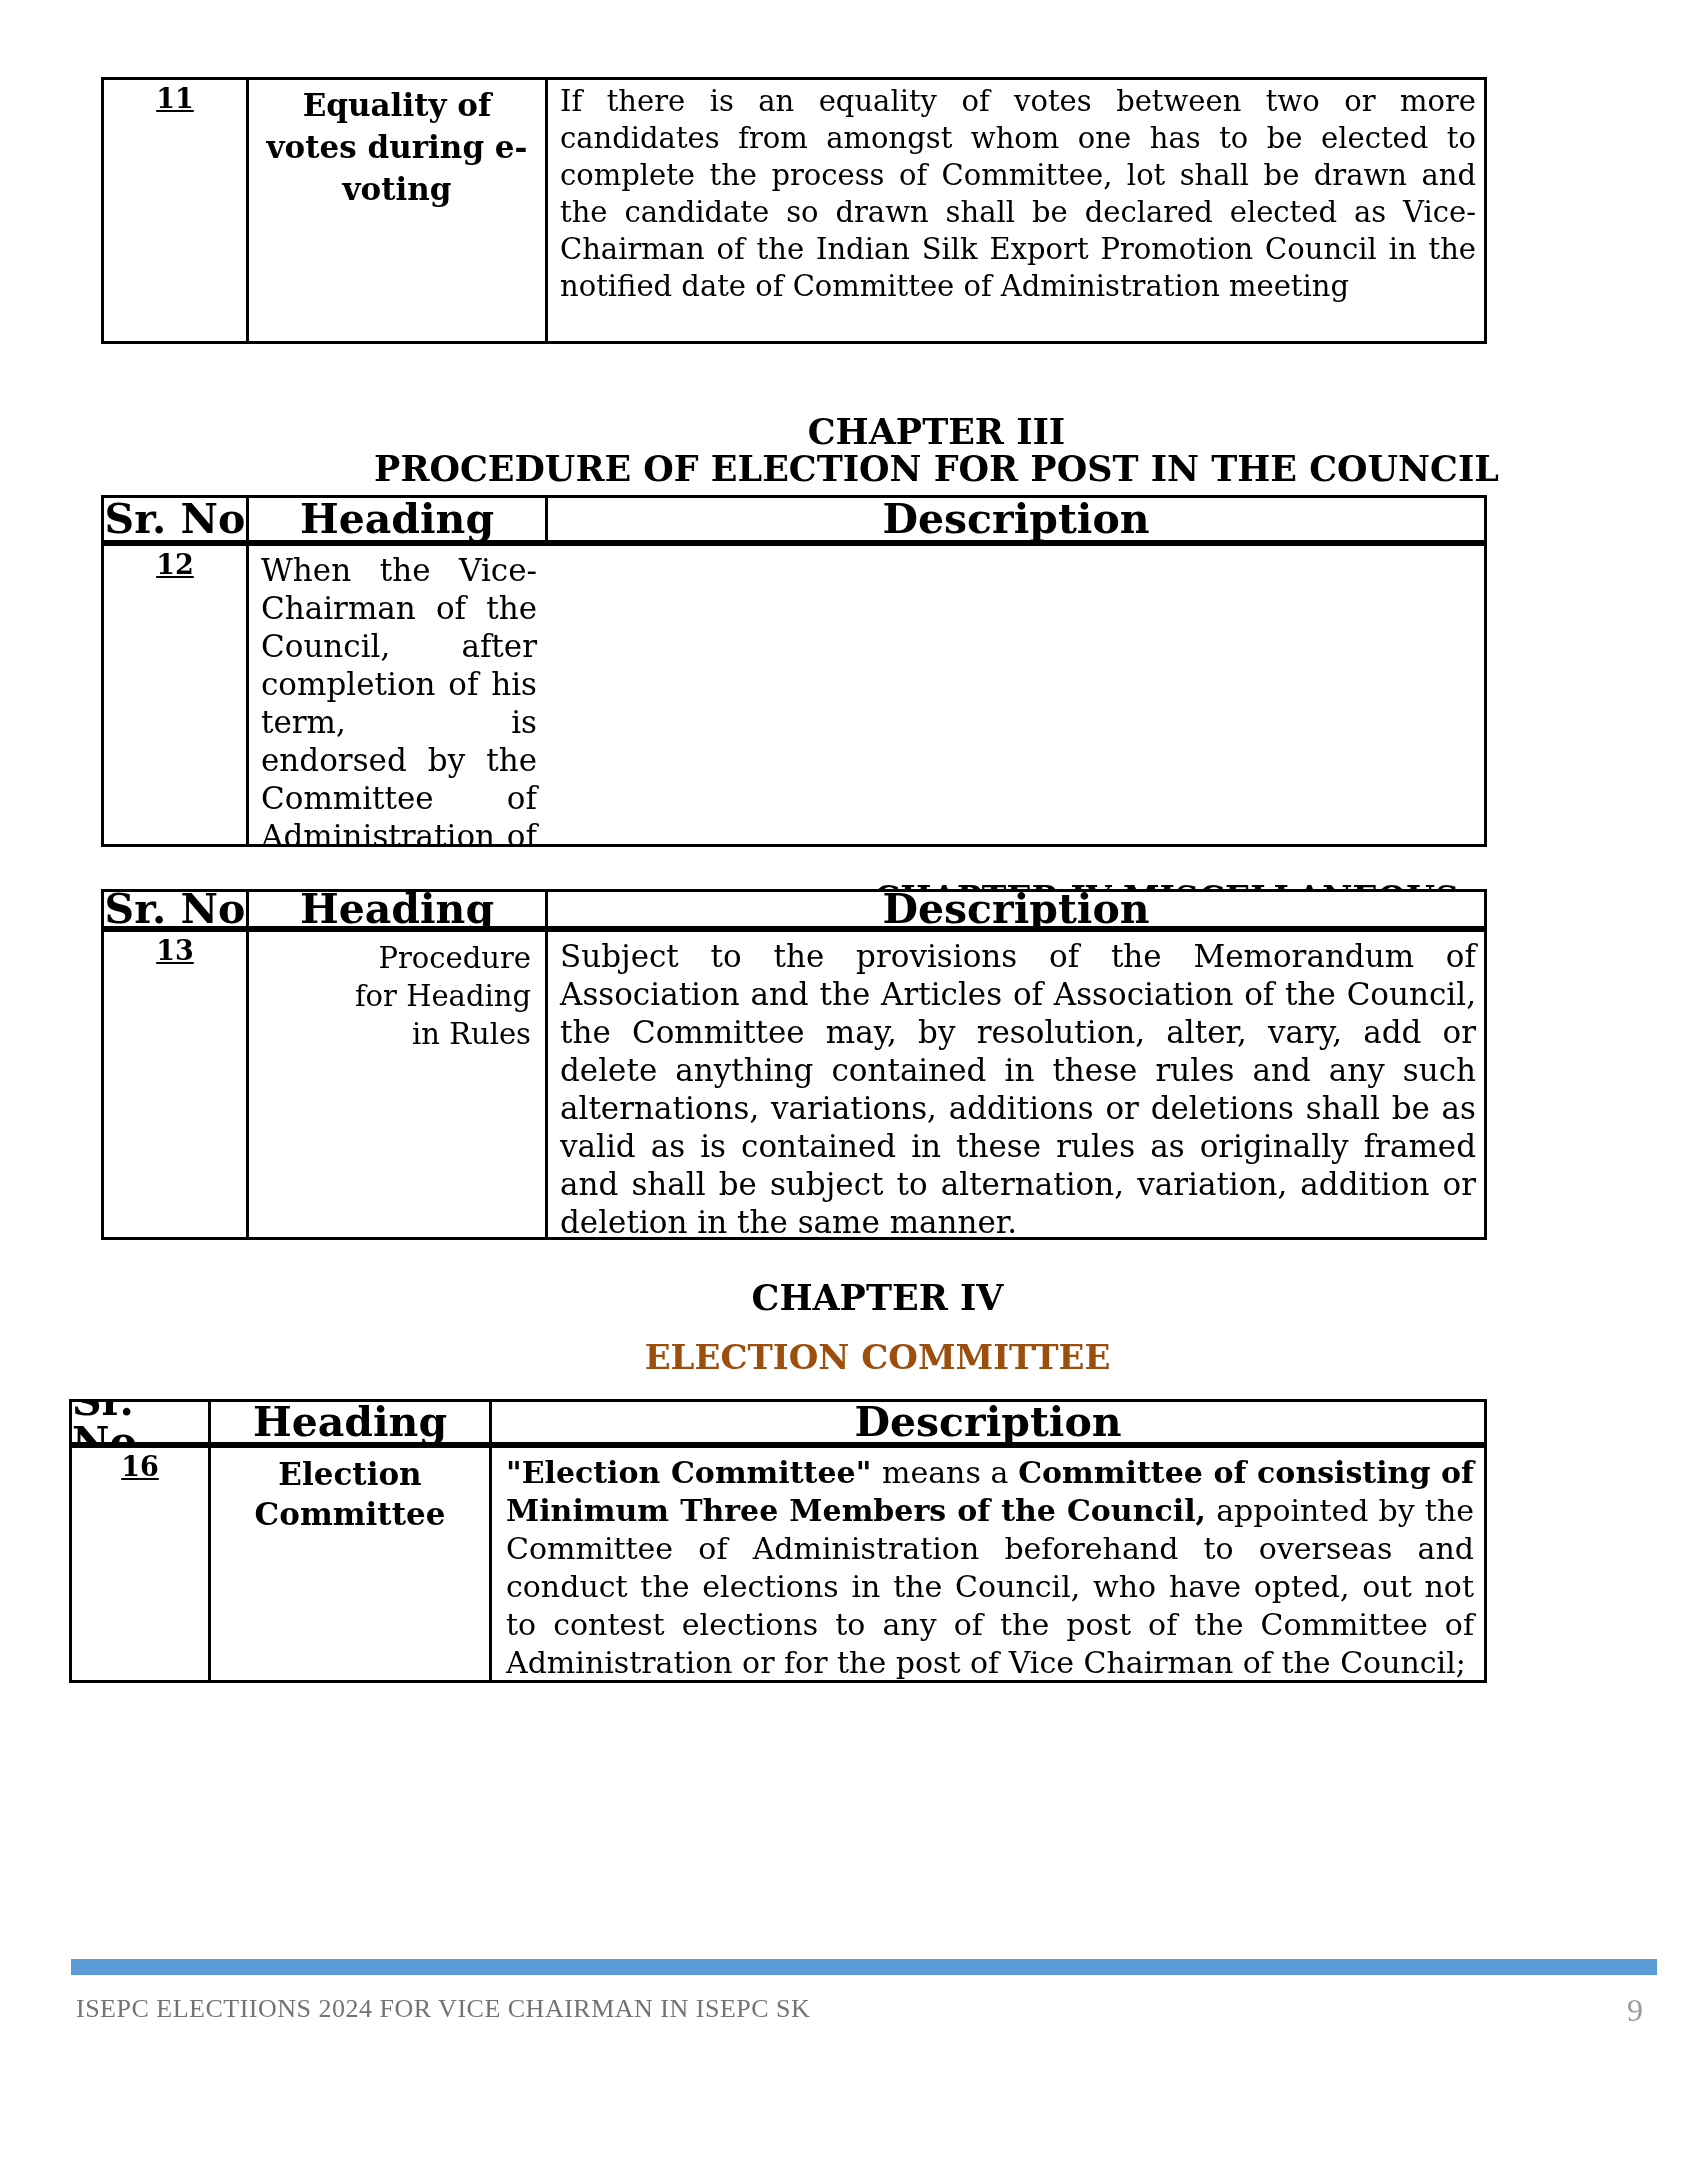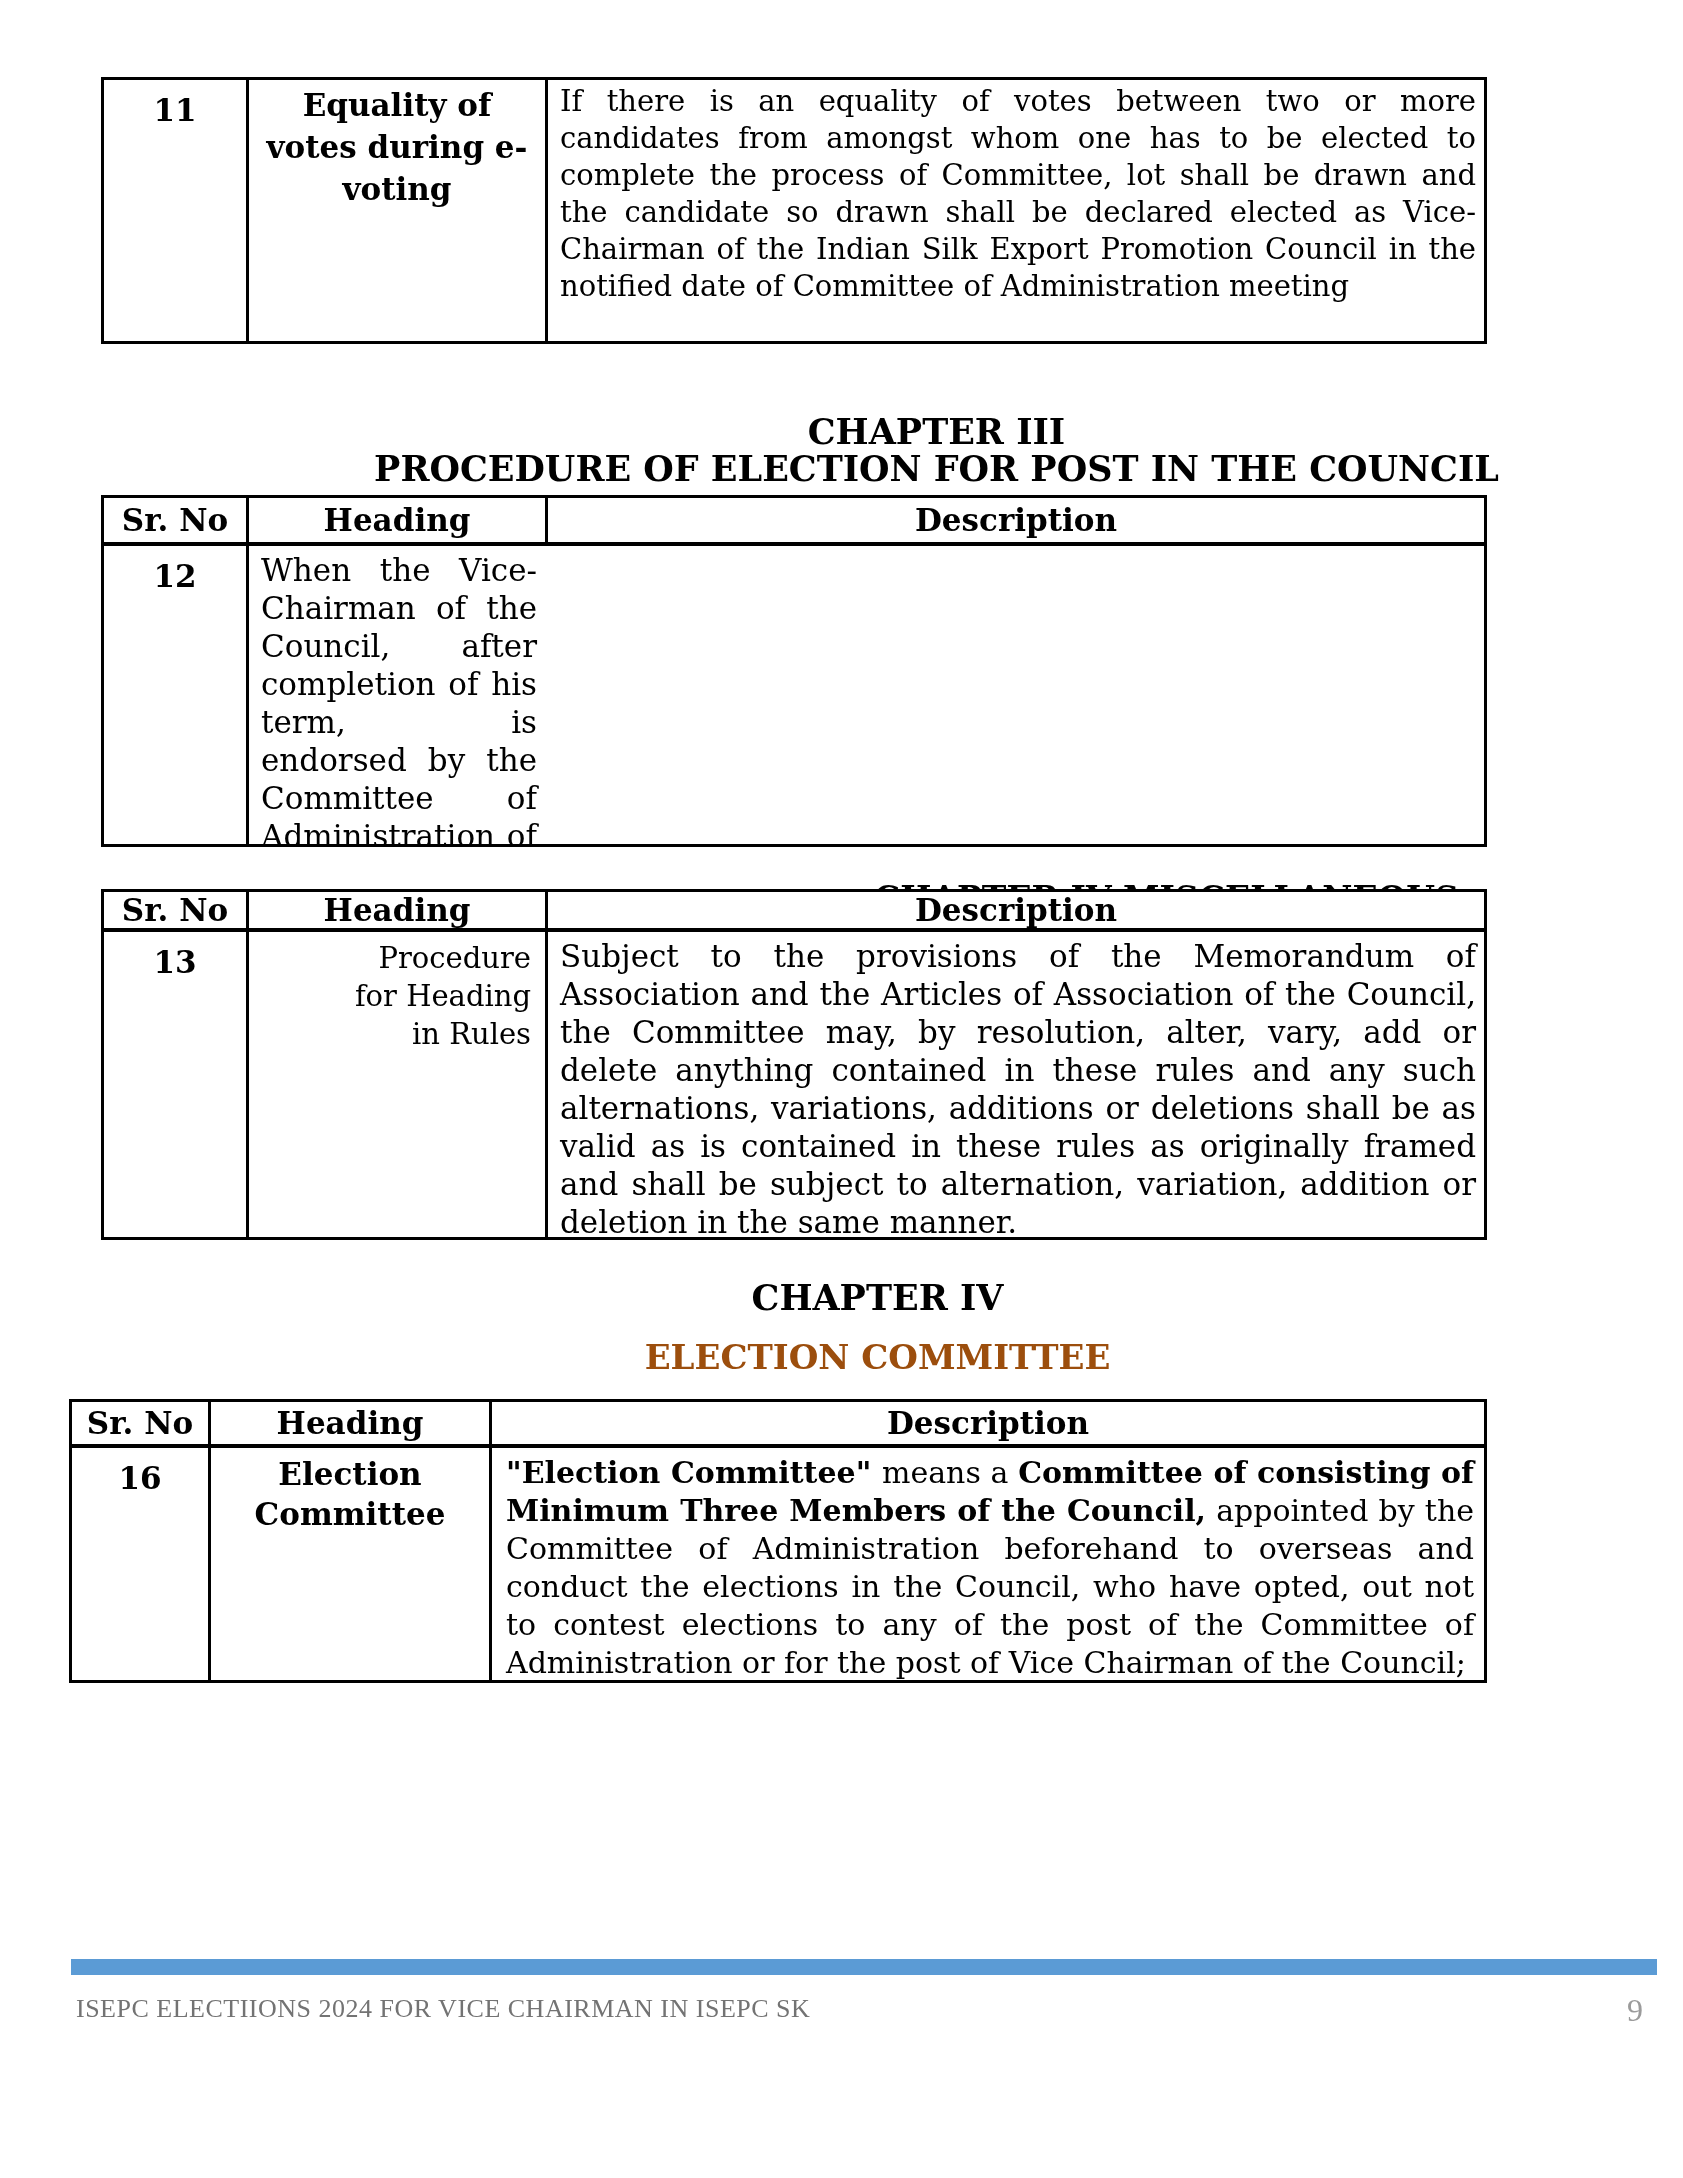--- a/index.html
+++ b/index.html
@@ -20,32 +20,32 @@
     box-sizing:border-box;
     background:#fff;
   }
   .cell{
     box-sizing:border-box;
     border-left:3px solid #000;
     overflow:hidden;
   }
   .cell.c1{border-left:none;}
   .hcell{
-    border-bottom:4px solid #000000;
+    border-bottom:6px solid #000000;
     font-weight:bold;
-    font-size:31px;
+    font-size:41px;
     display:flex;align-items:center;justify-content:center;
     line-height:1;
-    text-align:right;
   }
   .sr{
     text-align:center;
     font-weight:bold;
-    font-size:31px;
-    padding-top:12px;
+    font-size:27px;
+    padding-top:3px;
+    text-decoration:underline;
   }
   .desc{
     text-align:justify;
     font-size:31px;
     line-height:38px;
     padding:5px 8px 0 12px;
   }
   .t1 .desc{font-size:29px;line-height:37px;padding-top:3px;}
   .t4 .desc{font-size:30px;line-height:38px;padding:6px 10px 0 14px;}
   .head-center{

